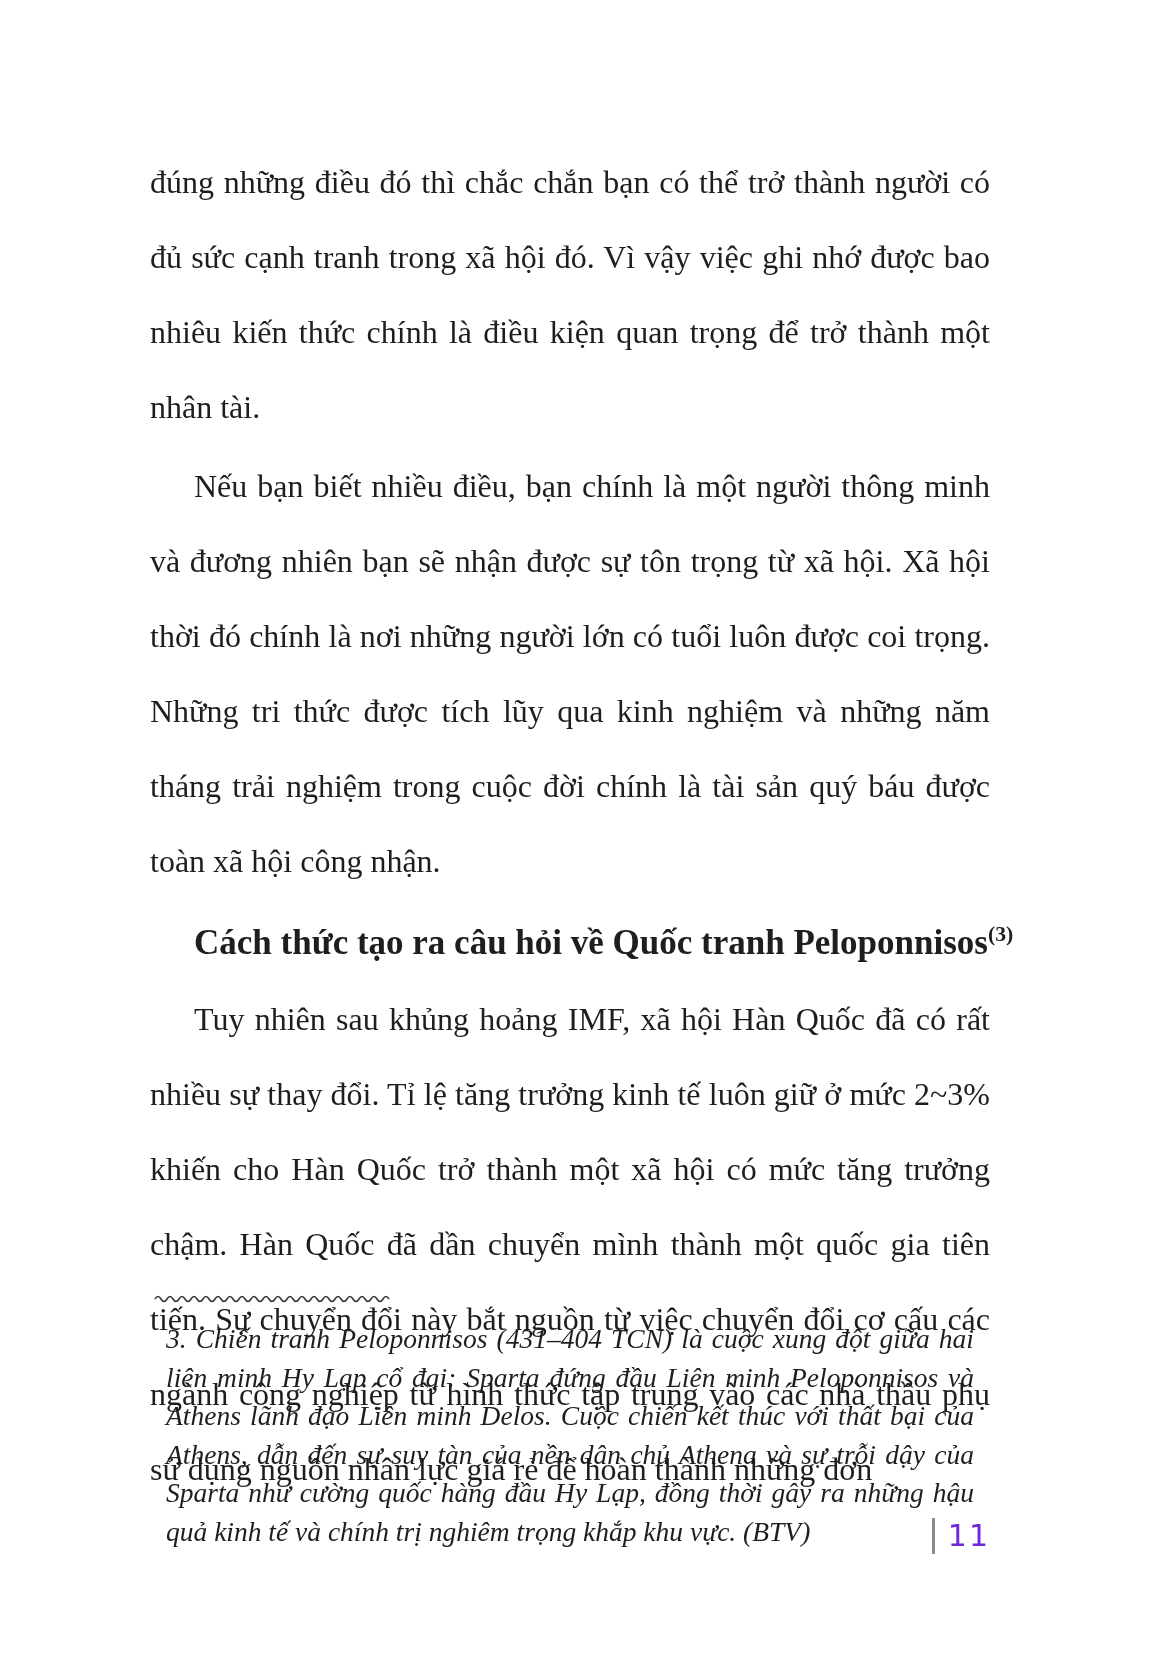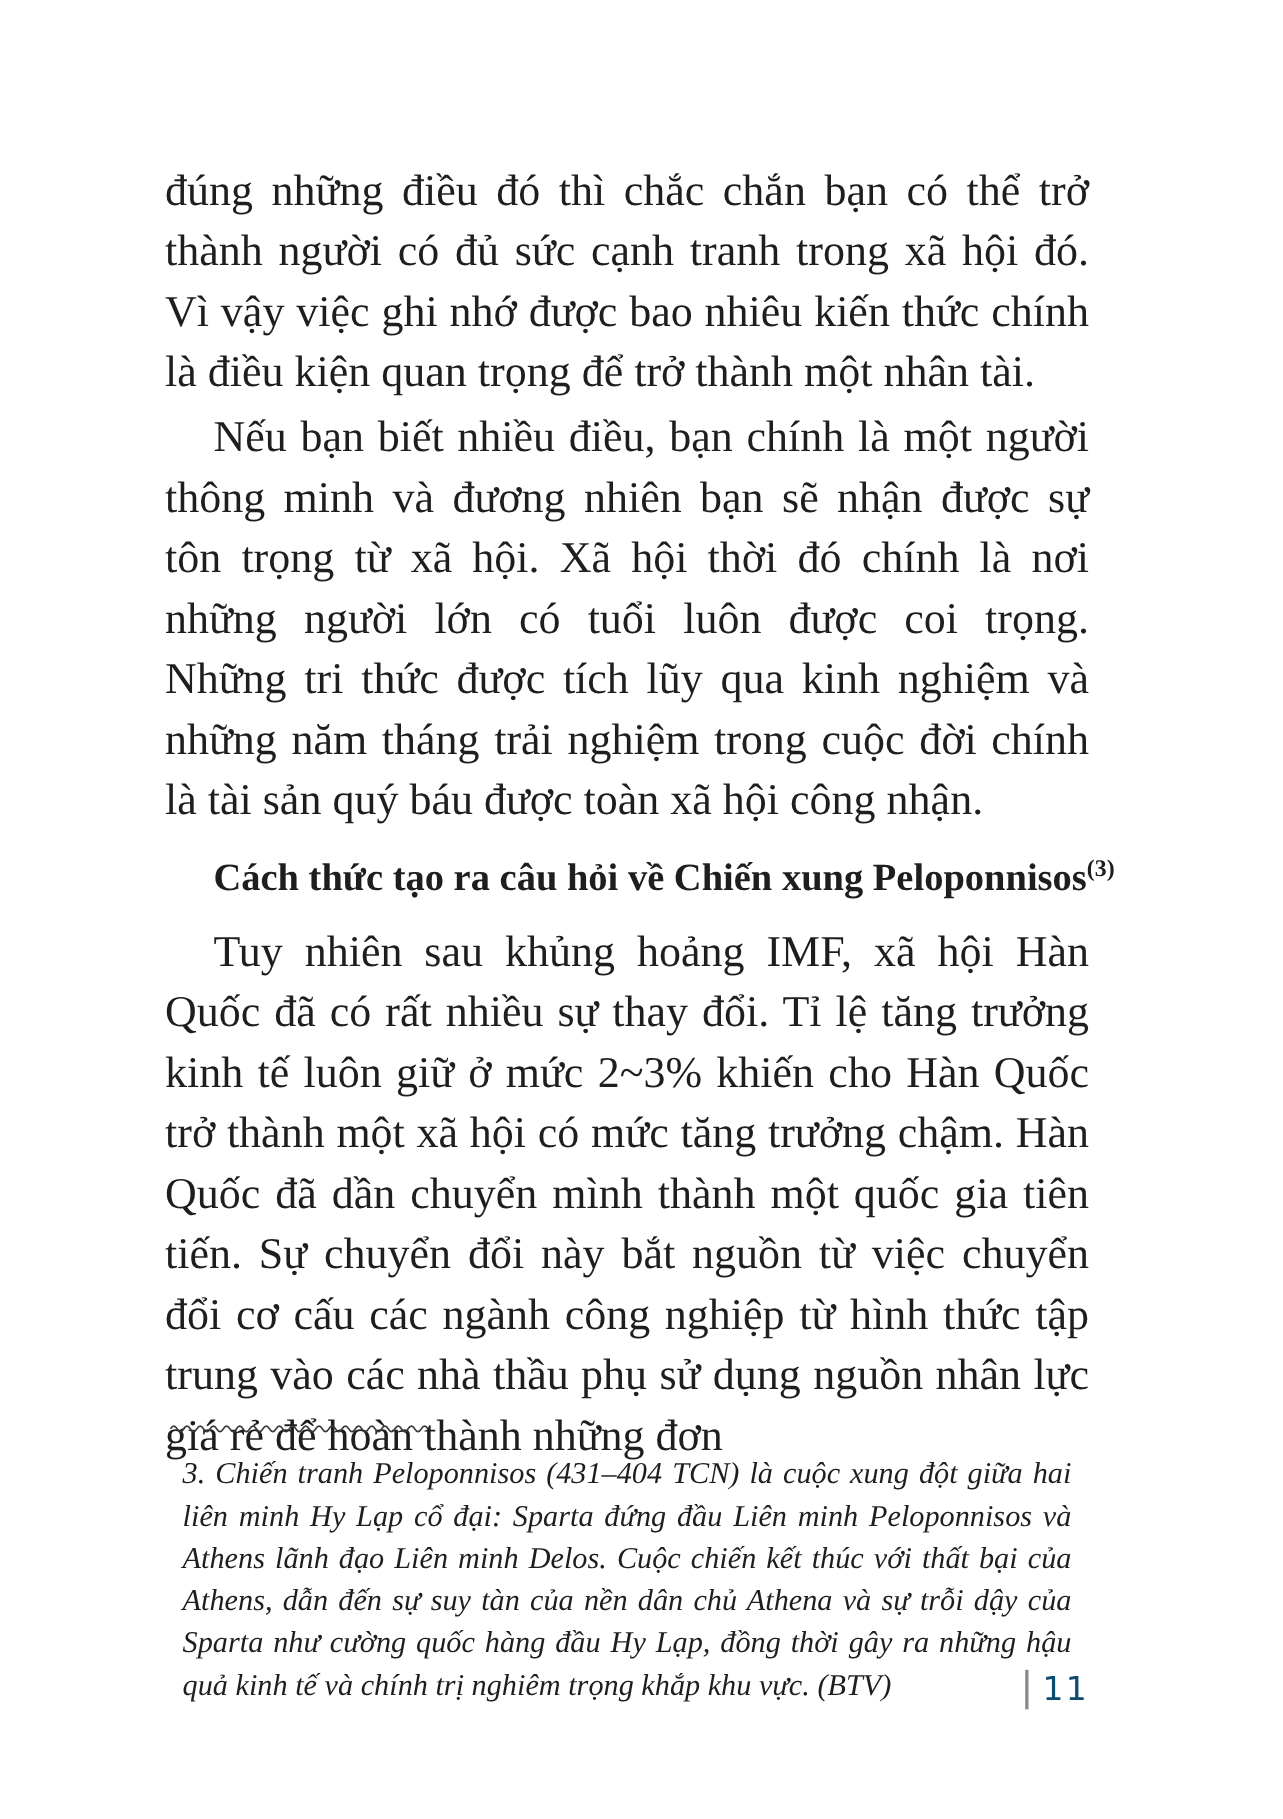--- a/index.html
+++ b/index.html
@@ -18,22 +18,22 @@
     color: #1e1e1e;
   }
   .text-block {
     position: absolute;
     top: 145px;
     left: 150px;
     width: 840px;
   }
   .body-para {
     margin: 0 0 4px 0;
-    font-size: 40px;
-    line-height: 55px;
+    font-size: 32px;
+    line-height: 75px;
     text-align: justify;
     text-justify: inter-word;
   }
   .body-para.indented {
     text-indent: 44px;
   }
   .section-heading {
     margin: 16px 0 12px 0;
     font-size: 35px;
     line-height: 55px;
@@ -64,39 +64,39 @@
     text-align: justify;
     text-justify: inter-word;
   }
   .page-number {
     position: absolute;
     top: 1518px;
     right: 176px;
     font-family: "DejaVu Sans", "Liberation Sans", sans-serif;
     font-size: 30px;
     line-height: 36px;
-    color: #0c4a6e;
+    color: #6d28d9;
     letter-spacing: 2px;
     border-left: 3px solid #8a8a8a;
     padding-left: 13px;
     font-weight: 500;
   }
 </style>
 </head>
 <body>
 
 <div class="page">
 
   <div class="text-block">
 
     <p class="body-para">đúng những điều đó thì chắc chắn bạn có thể trở thành người có đủ sức cạnh tranh trong xã hội đó. Vì vậy việc ghi nhớ được bao nhiêu kiến thức chính là điều kiện quan trọng để trở thành một nhân tài.</p>
 
     <p class="body-para indented">Nếu bạn biết nhiều điều, bạn chính là một người thông minh và đương nhiên bạn sẽ nhận được sự tôn trọng từ xã hội. Xã hội thời đó chính là nơi những người lớn có tuổi luôn được coi trọng. Những tri thức được tích lũy qua kinh nghiệm và những năm tháng trải nghiệm trong cuộc đời chính là tài sản quý báu được toàn xã hội công nhận.</p>
 
-    <h2 class="section-heading"><span>Cách thức tạo ra câu hỏi về Chiến xung Peloponnisos</span><span class="fn-ref">(3)</span></h2>
+    <h2 class="section-heading"><span>Cách thức tạo ra câu hỏi về Quốc tranh Peloponnisos</span><span class="fn-ref">(3)</span></h2>
 
     <p class="body-para indented">Tuy nhiên sau khủng hoảng IMF, xã hội Hàn Quốc đã có rất nhiều sự thay đổi. Tỉ lệ tăng trưởng kinh tế luôn giữ ở mức 2~3% khiến cho Hàn Quốc trở thành một xã hội có mức tăng trưởng chậm. Hàn Quốc đã dần chuyển mình thành một quốc gia tiên tiến. Sự chuyển đổi này bắt nguồn từ việc chuyển đổi cơ cấu các ngành công nghiệp từ hình thức tập trung vào các nhà thầu phụ sử dụng nguồn nhân lực giá rẻ để hoàn thành những đơn</p>
 
   </div>
 
   <div class="footnote-block">
 
     <svg class="footnote-separator" width="244" height="12" viewBox="0 0 244 12" aria-hidden="true">
       <path d="M1 7 q3 -5 6 0 t6 0 t6 0 t6 0 t6 0 t6 0 t6 0 t6 0 t6 0 t6 0 t6 0 t6 0 t6 0 t6 0 t6 0 t6 0 t6 0 t6 0 t6 0 t6 0 t6 0 t6 0 t6 0 t6 0 t6 0 t6 0 t6 0 t6 0 t6 0 t6 0 t6 0 t6 0 t6 0 t6 0 t6 0 t6 0 t6 0 t6 0 t6 0" fill="none" stroke="#3a3a3a" stroke-width="1.6"></path>
     </svg>

